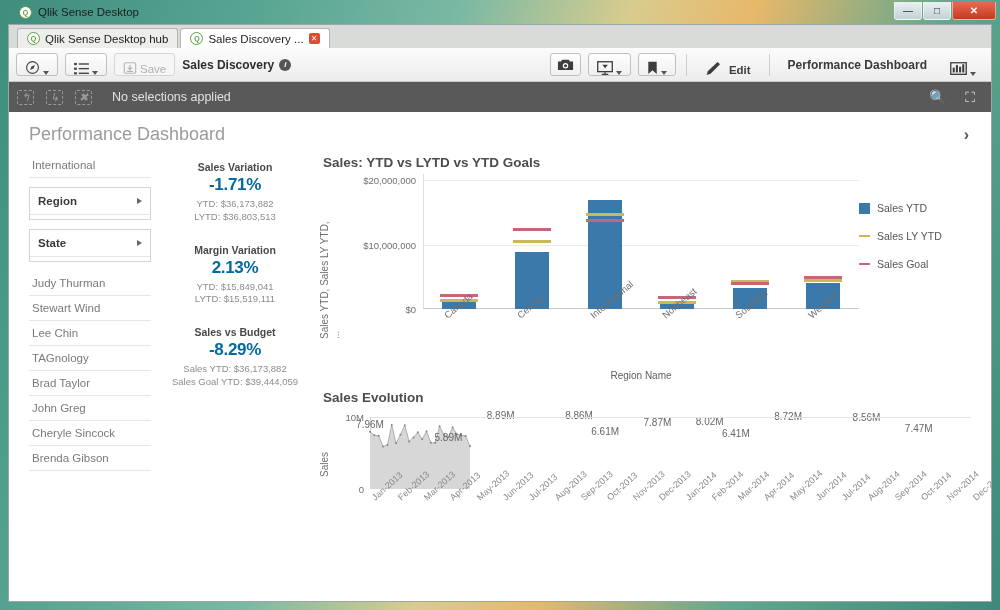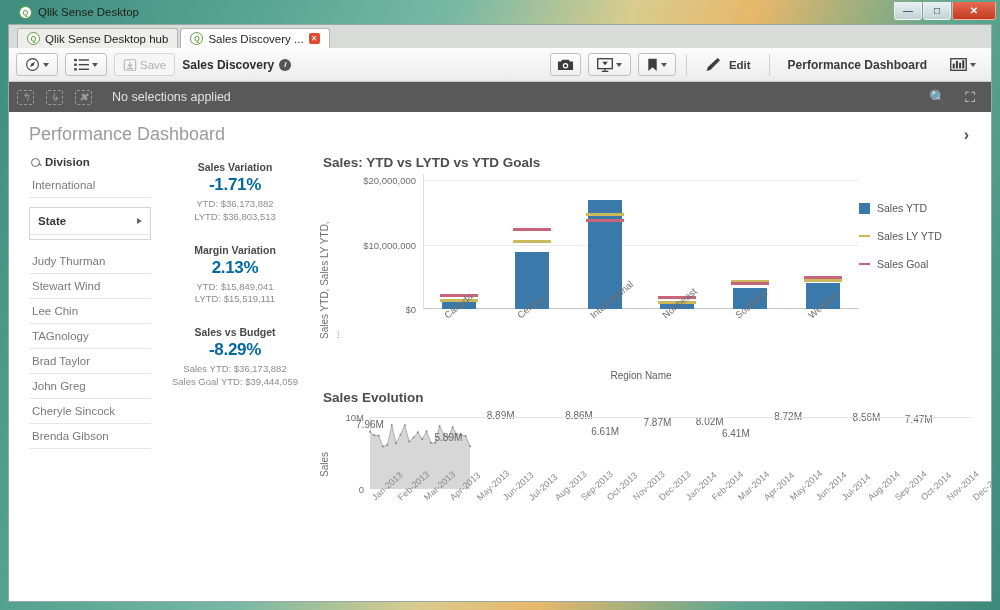--- a/index.html
+++ b/index.html
@@ -53,21 +53,21 @@
   
   .toolbar {
     height:34px; background:linear-gradient(#fcfcfc,#ececec);
     border-bottom:1px solid #c9c9c9; display:flex; align-items:center; padding:0 7px; gap:7px;
   }
   .tb-btn {
     height:23px; min-width:23px; padding:0 6px; border:1px solid #c0c0c0; border-radius:3px;
     background:linear-gradient(#fefefe,#f0f0f0); display:flex; align-items:center;
     justify-content:center; gap:3px; color:#3d3d3d;
   }
-  .tb-btn.wide { padding:0 8px; }
+  .tb-btn.wide { padding:0 8px;align-items:flex-end; }
   .tb-btn.disabled { color:#b0b0b0; border-color:#d5d5d5; background:#f6f6f6; }
   .caret { width:0; height:0; border-left:3.5px solid transparent; border-right:3.5px solid transparent; border-top:4px solid #555; }
   .tb-label { font-size:11.5px; }
   .doc-title { font-size:12px; font-weight:bold; color:#2e2e2e; display:flex; align-items:center; gap:5px; }
   .info-dot { width:12px; height:12px; border-radius:50%; background:#555; color:#fff;
     font-size:8px; font-style:italic; font-weight:bold; display:flex; align-items:center; justify-content:center; }
   .tb-spacer { flex:1; }
   .tb-sep { width:1px; height:22px; background:#cfcfcf; margin:0 3px; }
   .tb-text { font-size:12px; font-weight:bold; color:#3a3a3a; padding:0 8px; }
 
@@ -279,27 +279,30 @@
   <div class="sheet">
     <div class="sheet-head">
       <span class="sheet-title">Performance Dashboard</span>
       <span class="sheet-chev">›</span>
     </div>
 
     <div class="sheet-body">
 
       <div class="filters">
         <div>
-          <div class="filter-head">
-            <span class="mag"></span>
-            <span>Division</span>
+          <div class="f-item">International</div>
+        </div>
+
+        <div class="f-box">
+          <div class="f-box-head">
+            <span>Region</span>
+            <span class="f-box-arrow"></span>
           </div>
-          <div class="f-item">International</div>
-        </div>
-
+          <div class="f-box-strip"></div>
+        </div>
 
         <div class="f-box">
           <div class="f-box-head">
             <span>State</span>
             <span class="f-box-arrow"></span>
           </div>
           <div class="f-box-strip"></div>
         </div>
 
         <div>
@@ -464,21 +467,21 @@
                   <div class="ln-dlabel" style="left: calc(0% + 40px); top: 10px;">7.96M</div>
                   <div class="ln-dlabel" style="left: calc(13.0435% + 34px); top: 22.592px;">5.89M</div>
                   <div class="ln-dlabel" style="left: calc(21.7391% + 30px); top: 0.992px;">8.89M</div>
                   <div class="ln-dlabel" style="left: calc(34.7826% + 24px); top: 1.208px;">8.86M</div>
                   <div class="ln-dlabel" style="left: calc(39.1304% + 22px); top: 17.408px;">6.61M</div>
                   <div class="ln-dlabel" style="left: calc(47.8261% + 18px); top: 8.336px;">7.87M</div>
                   <div class="ln-dlabel" style="left: calc(56.5217% + 14px); top: 7.256px;">8.02M</div>
                   <div class="ln-dlabel" style="left: calc(60.8696% + 12px); top: 18.848px;">6.41M</div>
                   <div class="ln-dlabel" style="left: calc(69.5652% + 8px); top: 2.216px;">8.72M</div>
                   <div class="ln-dlabel" style="left: calc(82.6087% + 2px); top: 3.368px;">8.56M</div>
-                  <div class="ln-dlabel" style="left: calc(91.3043% - 2px); top: 5px;">7.47M</div>
+                  <div class="ln-dlabel" style="left: calc(91.3043% - 2px); top: 14px;">7.47M</div>
                 </div>
               <div id="lnXLabels">
                   <div class="ln-xlab" style="left: calc(0% + 40px); top: 86px;">Jan-2013</div>
                   <div class="ln-xlab" style="left: calc(4.34783% + 38px); top: 86px;">Feb-2013</div>
                   <div class="ln-xlab" style="left: calc(8.69565% + 36px); top: 86px;">Mar-2013</div>
                   <div class="ln-xlab" style="left: calc(13.0435% + 34px); top: 86px;">Apr-2013</div>
                   <div class="ln-xlab" style="left: calc(17.3913% + 32px); top: 86px;">May-2013</div>
                   <div class="ln-xlab" style="left: calc(21.7391% + 30px); top: 86px;">Jun-2013</div>
                   <div class="ln-xlab" style="left: calc(26.087% + 28px); top: 86px;">Jul-2013</div>
                   <div class="ln-xlab" style="left: calc(30.4348% + 26px); top: 86px;">Aug-2013</div>

